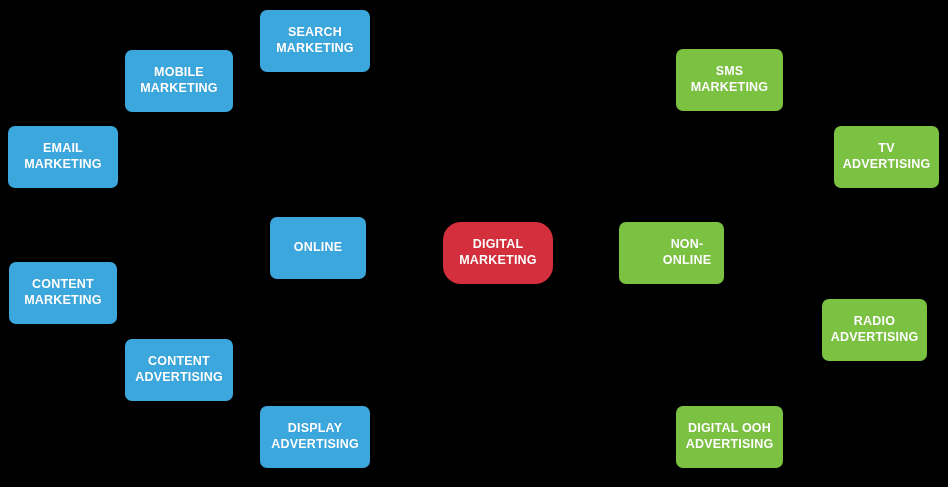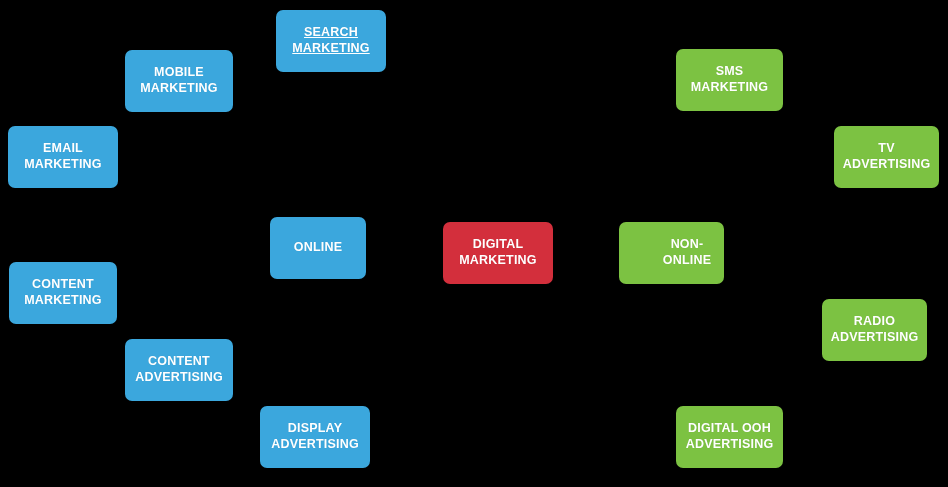--- a/index.html
+++ b/index.html
@@ -37,21 +37,21 @@
     white-space: pre-line;
   }
   .node.blue   { background: #3BA7DD; }
   .node.green  { background: #7CC242; align-items: center; }
   .node.red    { background: #D32F3C; }
 </style>
 </head>
 <body>
 
 <div id="canvas" style="background: rgb(0, 0, 0);">
-    <div class="node blue" style="left: 276px; top: 10px; width: 110px; height: 62px; text-decoration: underline;">
+    <div class="node blue" style="left: 260px; top: 10px; width: 110px; height: 62px;">
       <span class="node-label">SEARCH
 MARKETING</span>
     </div>
     <div class="node blue" style="left: 125px; top: 50px; width: 108px; height: 62px;">
       <span class="node-label">MOBILE
 MARKETING</span>
     </div>
     <div class="node green" style="left: 676px; top: 49px; width: 107px; height: 62px;">
       <span class="node-label">SMS
 MARKETING</span>
@@ -60,21 +60,21 @@
       <span class="node-label">EMAIL
 MARKETING</span>
     </div>
     <div class="node green" style="left: 822px; top: 126px; width: 105px; height: 62px; margin-left: 12px;">
       <span class="node-label">TV
 ADVERTISING</span>
     </div>
     <div class="node blue" style="left: 270px; top: 217px; width: 96px; height: 62px;">
       <span class="node-label">ONLINE</span>
     </div>
-    <div class="node red" style="left: 443px; top: 222px; width: 110px; height: 62px;">
+    <div class="node red" style="left: 443px; top: 222px; width: 110px; height: 62px; border-radius: 18px;">
       <span class="node-label">DIGITAL
 MARKETING</span>
     </div>
     <div class="node green" style="left: 619px; top: 222px; width: 105px; height: 62px; padding-left: 35px;">
       <span class="node-label">NON-ONLINE</span>
     </div>
     <div class="node blue" style="left: 9px; top: 262px; width: 108px; height: 62px;">
       <span class="node-label">CONTENT
 MARKETING</span>
     </div>

